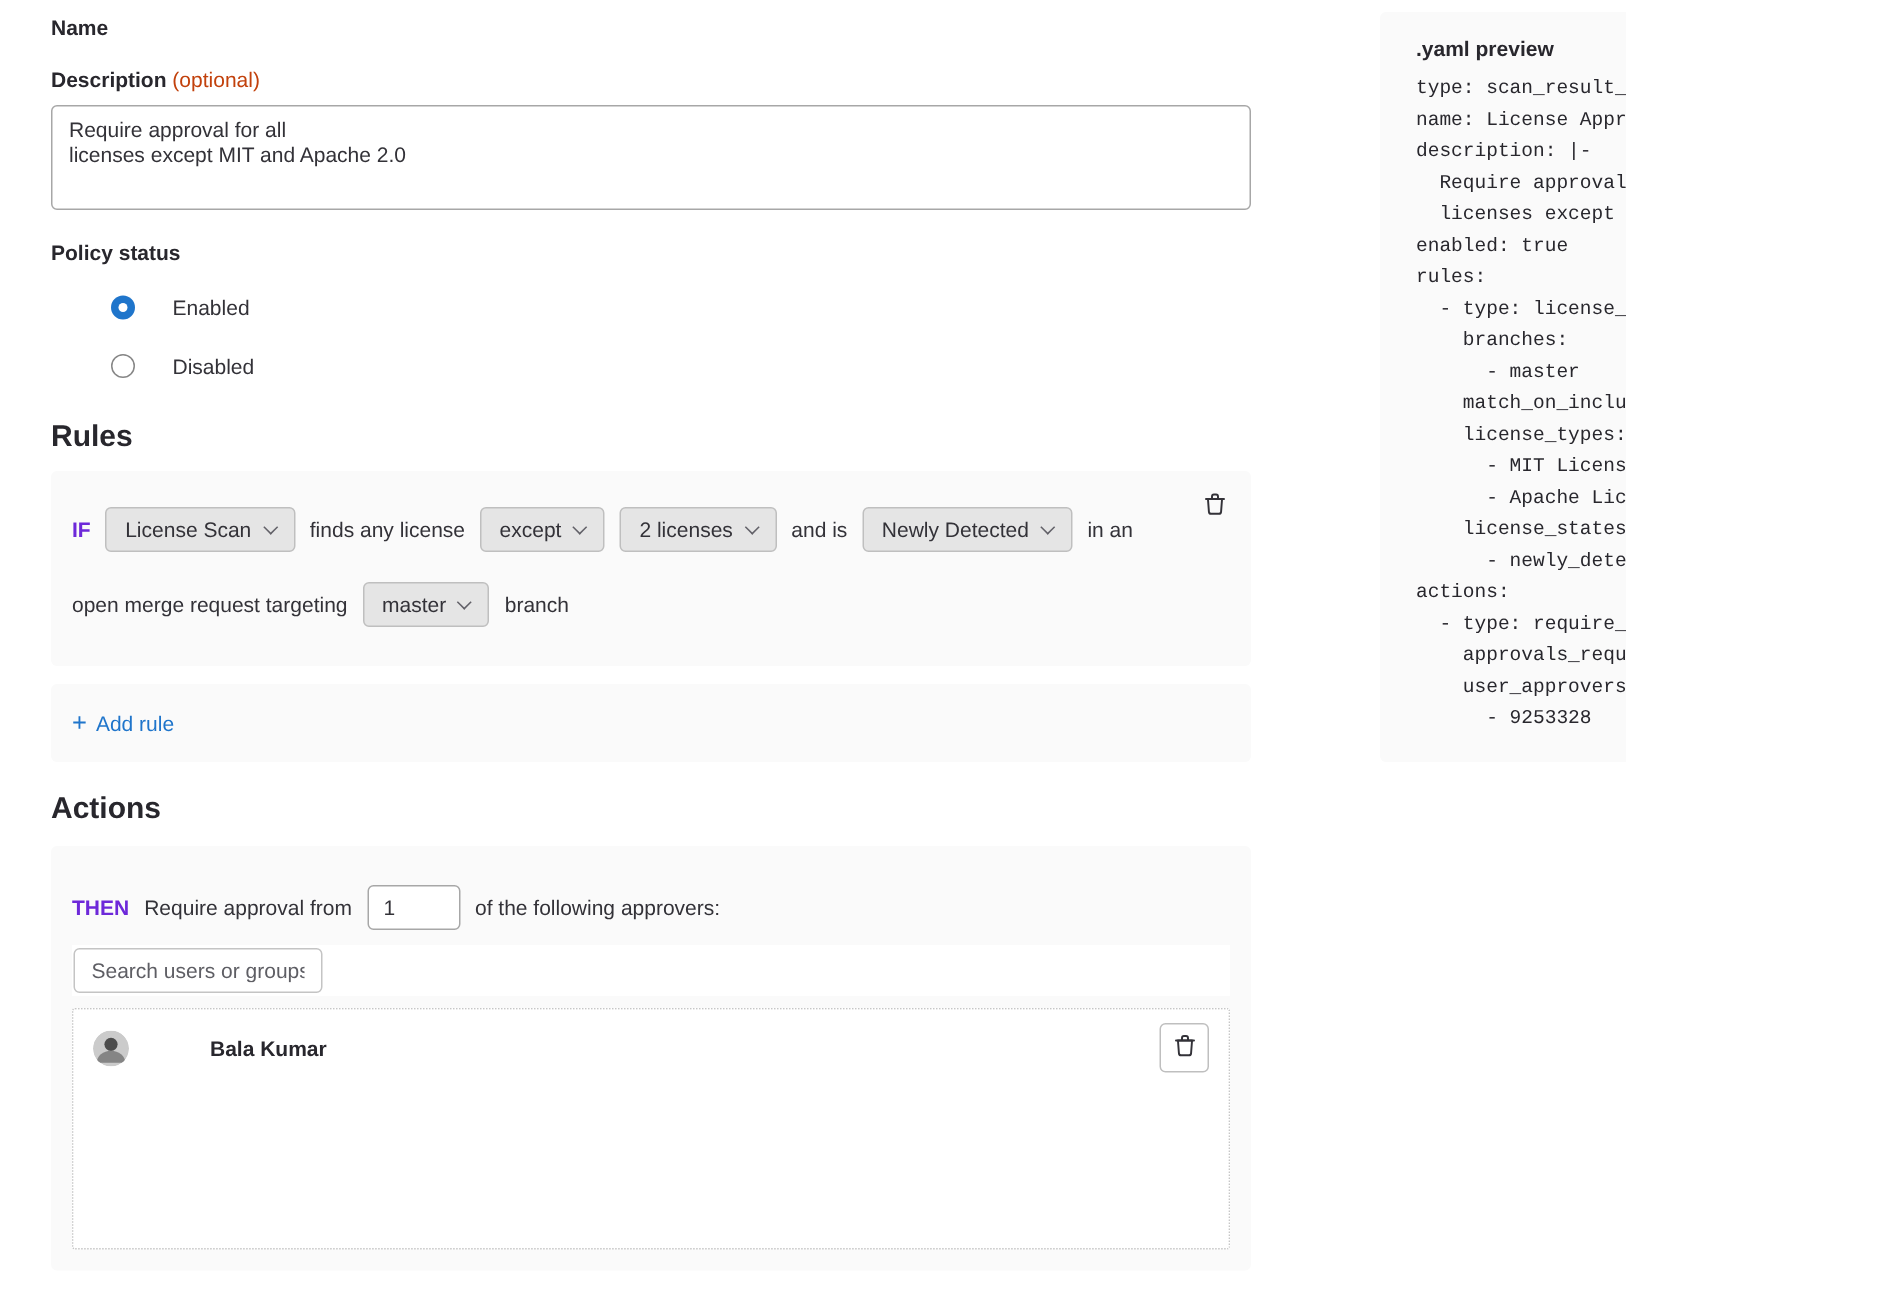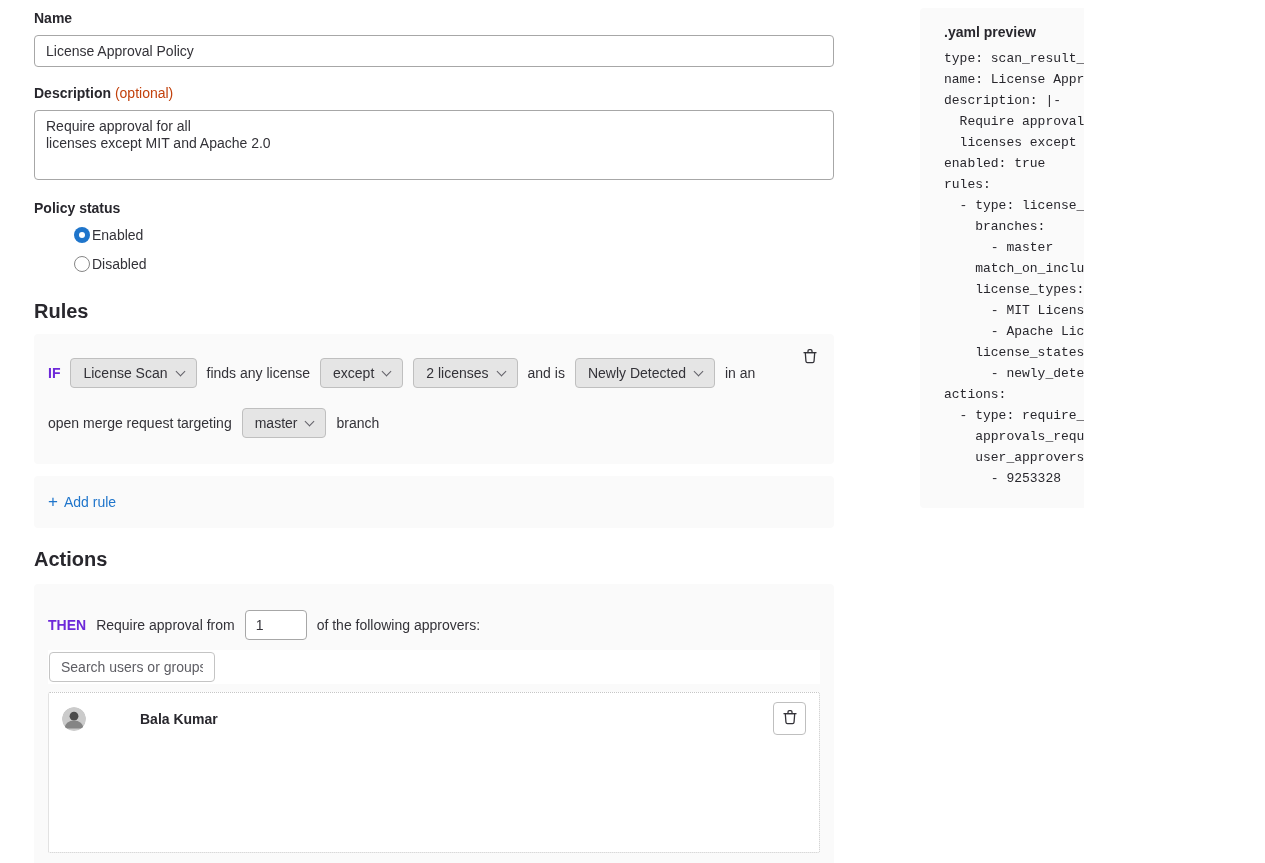--- a/index.html
+++ b/index.html
@@ -25,21 +25,21 @@
   }
   .textarea {
     display: block; width: 100%; height: 70px; margin-top: 8px;
     border: 1px solid #a7a7a7; border-radius: 4px; background: #fff;
     font: 14px/1.25 "Liberation Sans", sans-serif; color: #333238; padding: 7px 11px;
     resize: none; outline: none;
   }
   .mt-lg { margin-top: 18px; }
   .mt-status { margin-top: 20px; }
 
-  .radio-row { display: flex; align-items: center; gap: 2px; margin-top: 9px; height: 20px; cursor: pointer; padding-left: 40px; }
+  .radio-row { display: flex; align-items: center; gap: 25px; margin-top: 19px; height: 20px; cursor: pointer; padding-left: 40px; }
   .radio {
     width: 16px; height: 16px; border-radius: 50%;
     border: 1px solid #868686; background: #fff; flex: 0 0 auto; position: relative;
   }
   .radio.checked { border: none; background: #1f75cb; }
   .radio.checked::after {
     content: ""; position: absolute; left: 5px; top: 5px;
     width: 6px; height: 6px; border-radius: 50%; background: #fff;
   }
 
@@ -122,21 +122,20 @@
   }
 </style>
 </head>
 <body>
 
 <div class="page">
 
   <div class="form-col">
 
     <div class="field-label">Name</div>
-    <input class="text-input" type="text" value="License Approval Policy" style="">
 
     <div class="field-label mt-lg">
       <span>Description</span>
       <span class="optional">(optional)</span>
     </div>
     <textarea class="textarea" style="">Require approval for all
 licenses except MIT and Apache 2.0</textarea>
 
     <div class="field-label mt-status">Policy status</div>
     <div class="radio-row">

